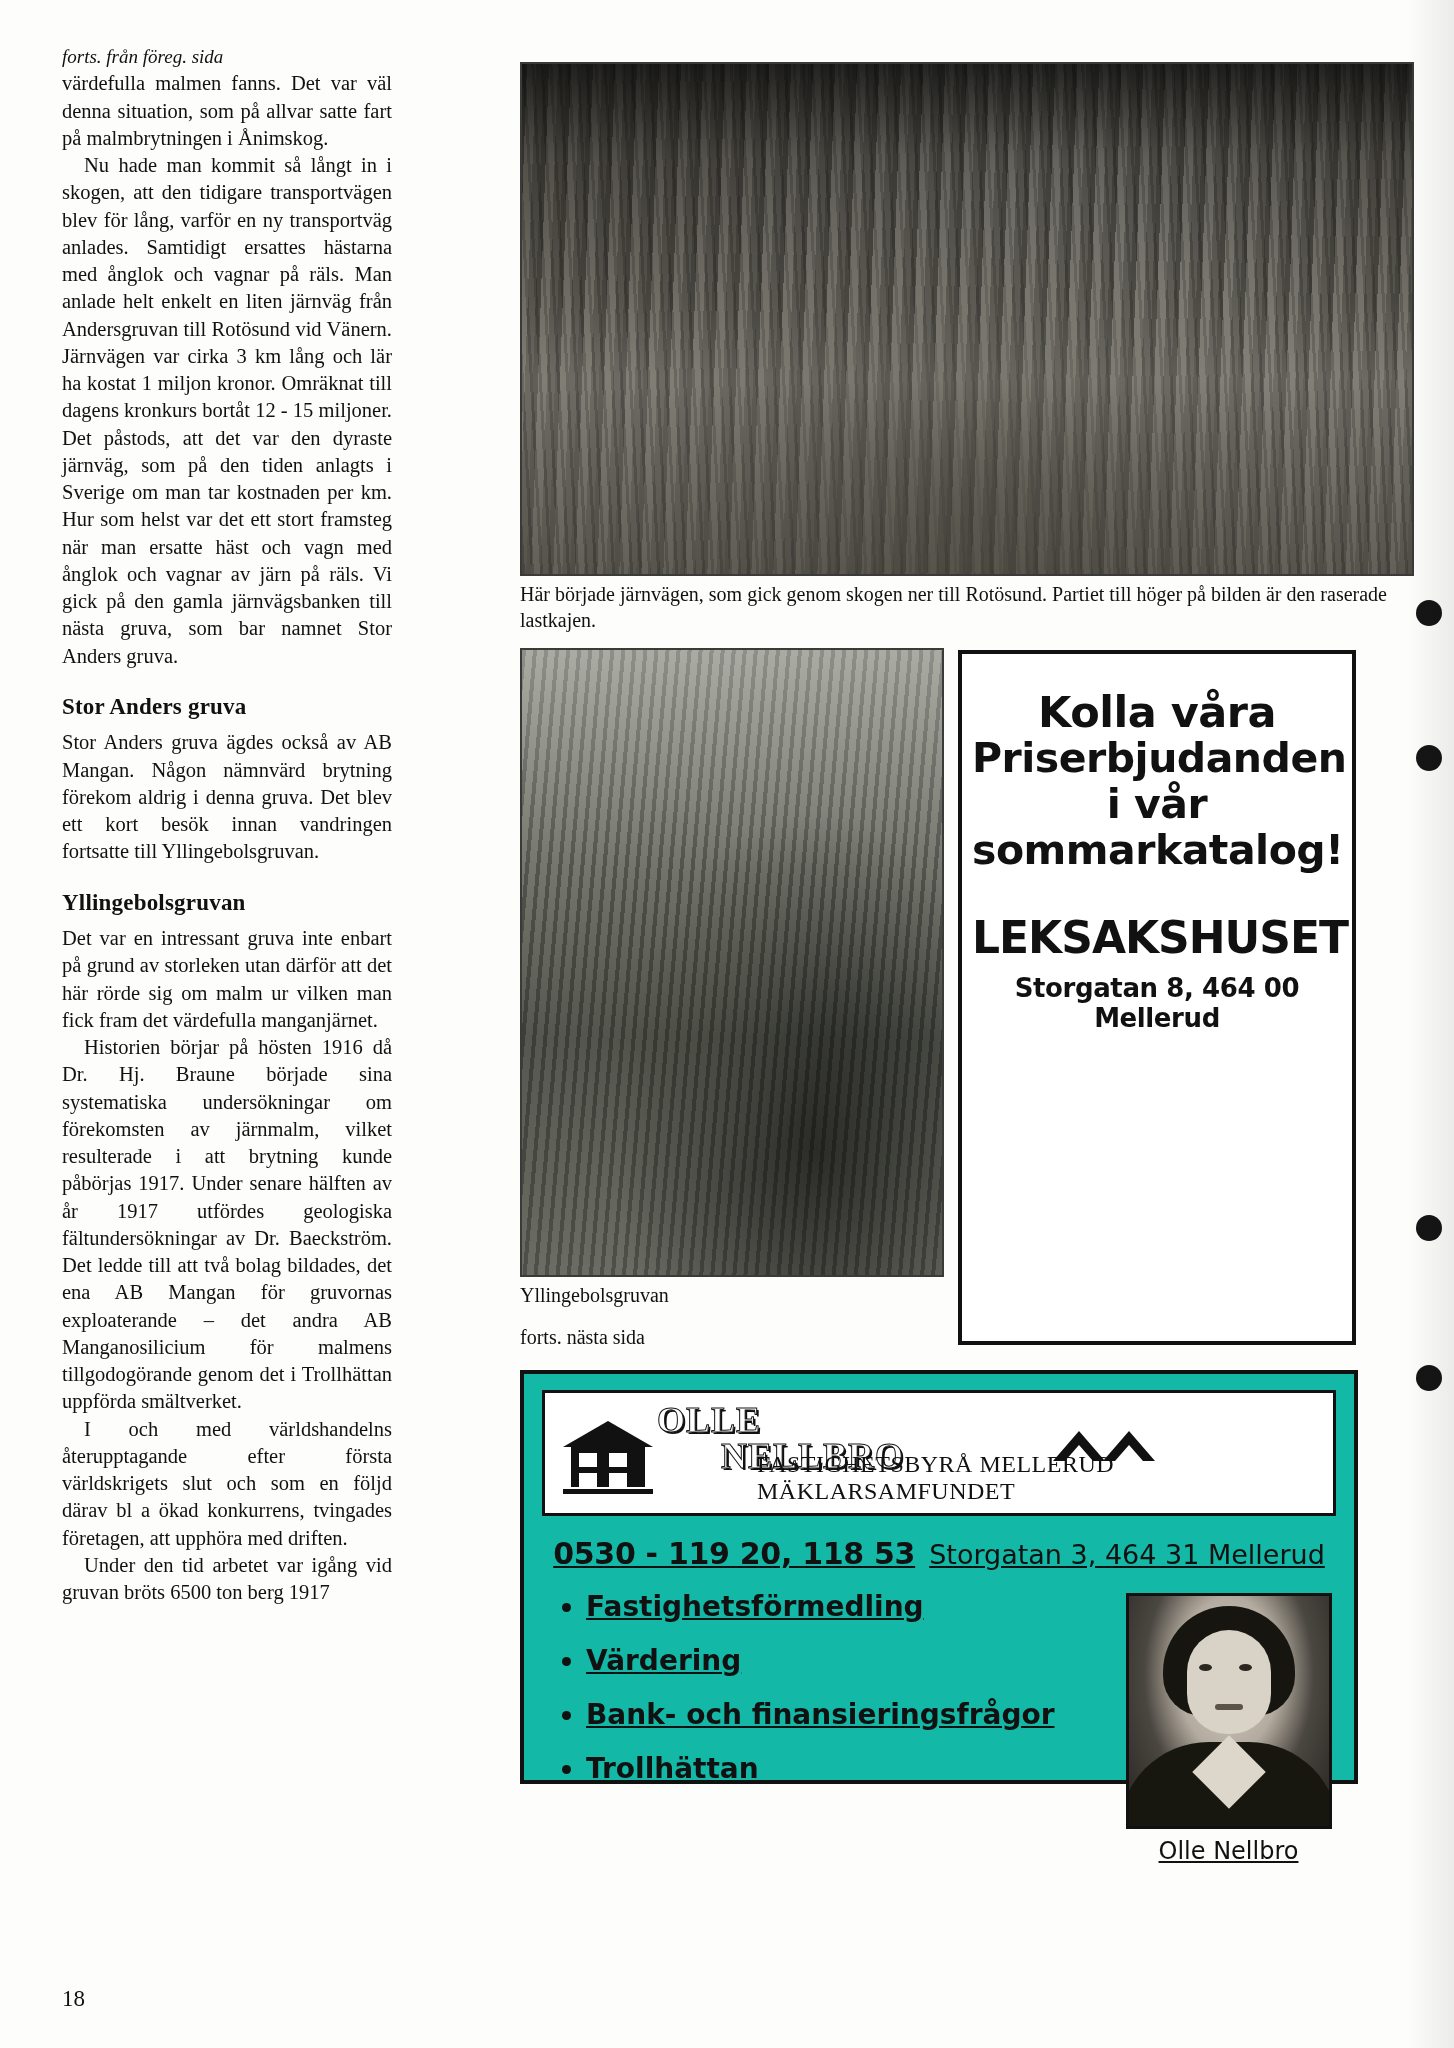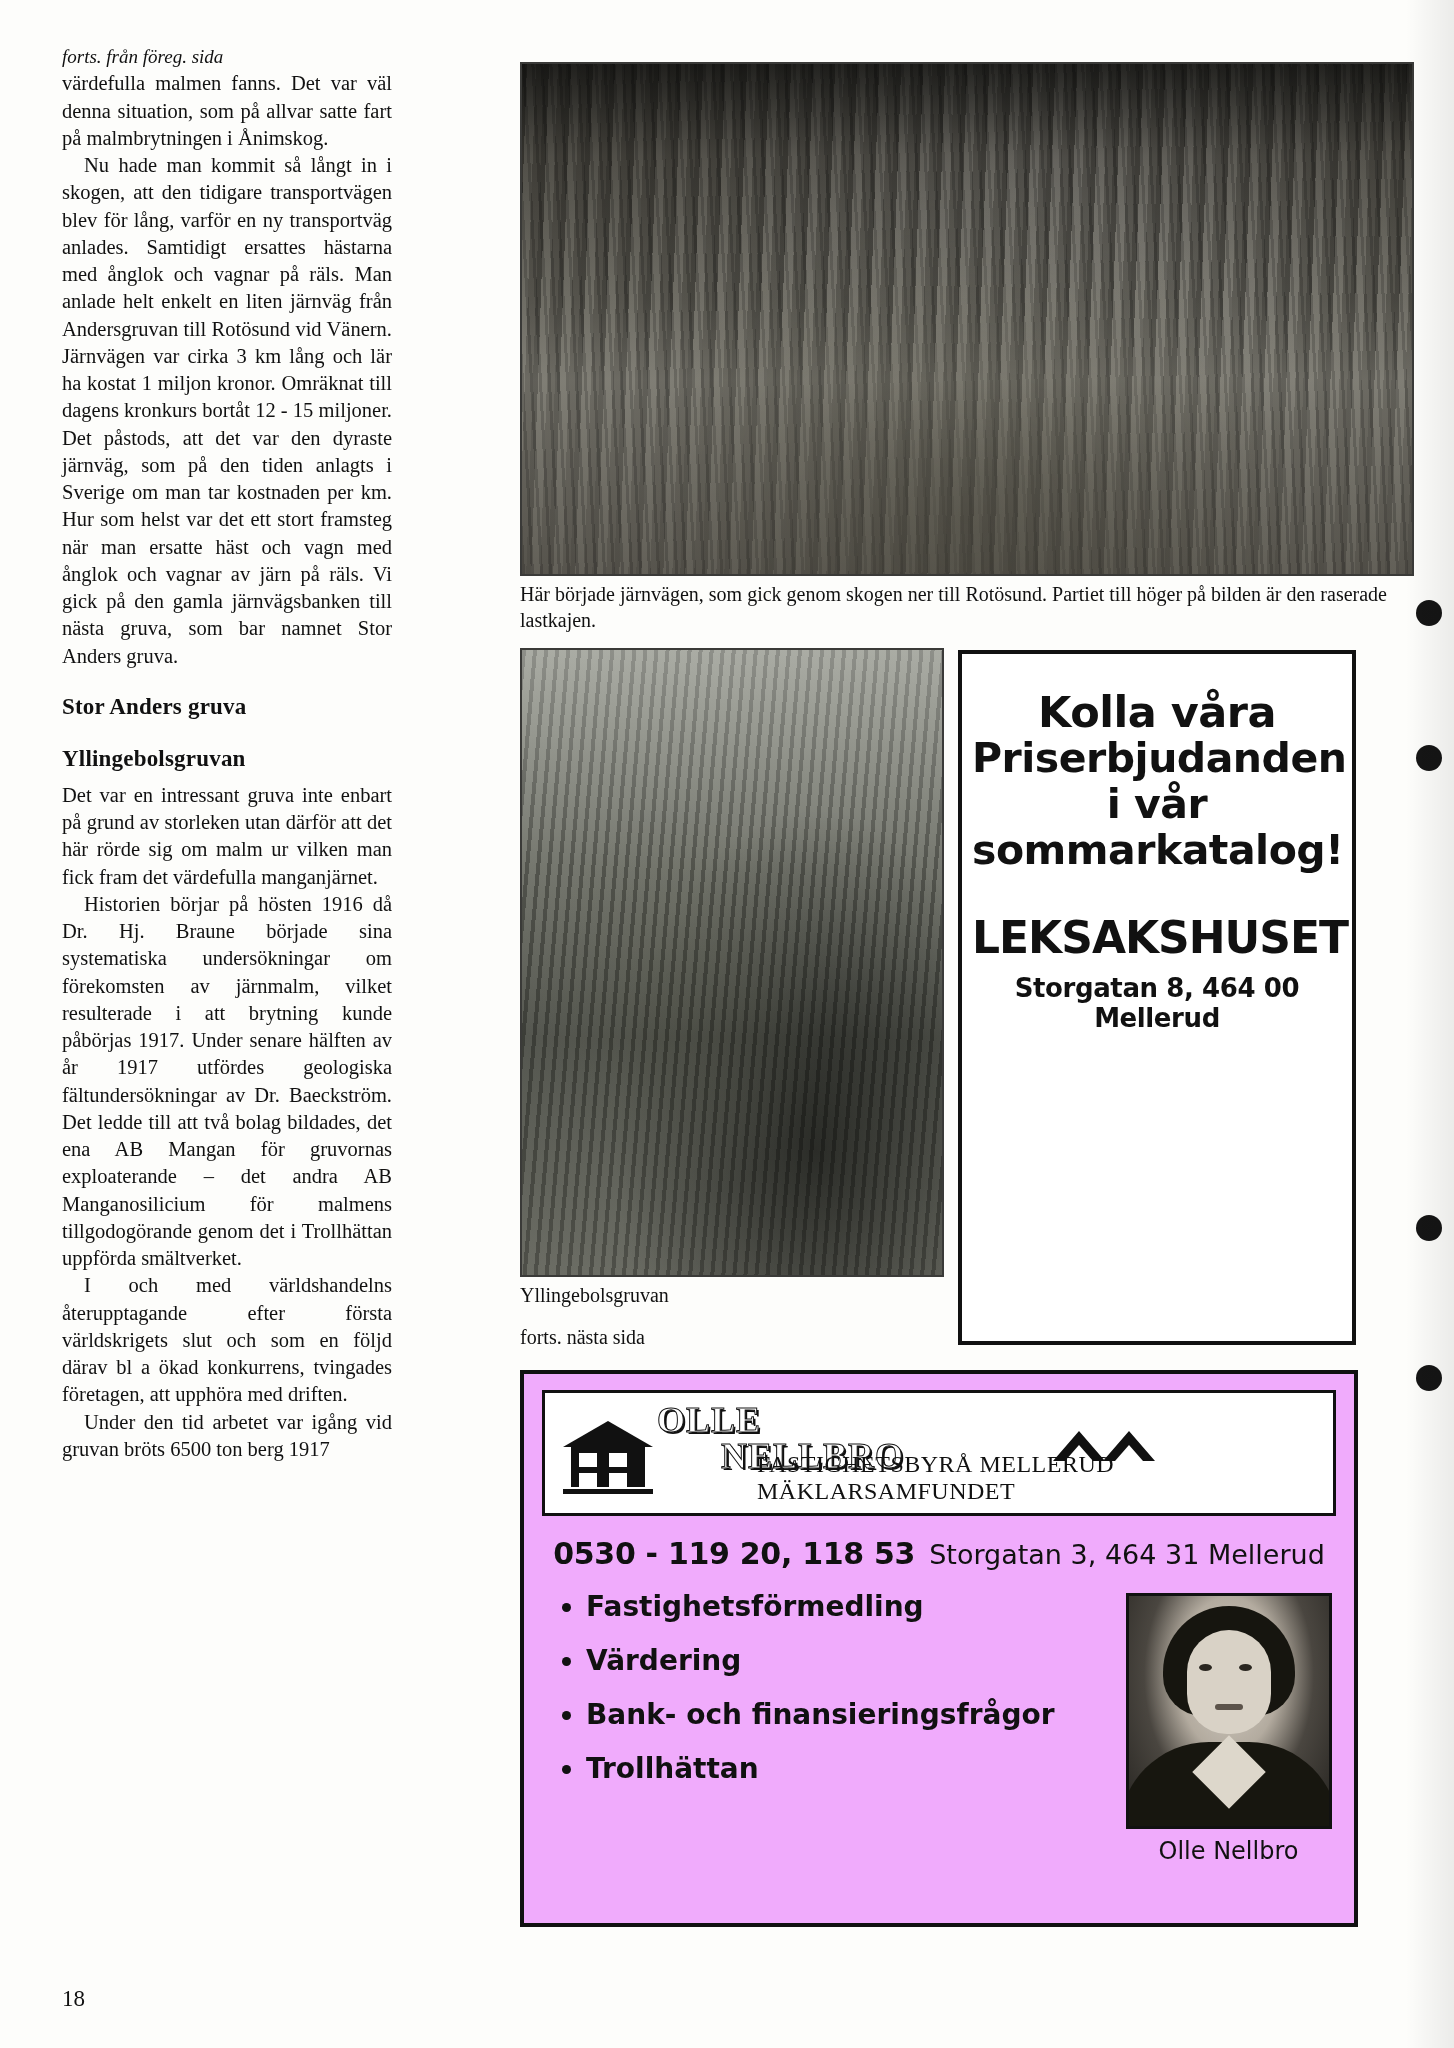--- a/index.html
+++ b/index.html
@@ -227,25 +227,26 @@
     position: absolute; right: 0px; top: 4px; width: 14px; height: 26px;
     border: 5px solid #222; border-left: none; border-radius: 0 14px 14px 0;
   }
 
   
   .ad-nell {
     position: absolute;
     left: 520px;
     top: 1370px;
     width: 838px;
-    height: 557px;
+    height: 414px;
     border: 4px solid #111;
-    background: #f0abfc;
+    background: #14b8a6;
     box-sizing: border-box;
     font-family: "DejaVu Sans", sans-serif;
+    text-decoration: underline;
   }
   .nell-logo {
     margin: 16px 18px 0 18px;
     border: 3px solid #111;
     height: 120px;
     position: relative;
     background: #fff;
     overflow: hidden;
   }
   .nell-name {
@@ -402,20 +403,21 @@
 <body>
 
 <div class="page">
 
   <div class="left-col">
     <div class="contd">forts. från föreg. sida</div>
     <p>värdefulla malmen fanns. Det var väl denna situation, som på allvar satte fart på malmbrytningen i Ånimskog.</p>
     <p class="indent">Nu hade man kommit så långt in i skogen, att den tidigare transportvägen blev för lång, varför en ny transportväg anlades. Samtidigt ersattes hästarna med ånglok och vagnar på räls. Man anlade helt enkelt en liten järnväg från Andersgruvan till Rotösund vid Vänern. Järnvägen var cirka 3 km lång och lär ha kostat 1 miljon kronor. Omräknat till dagens kronkurs bortåt 12 - 15 miljoner. Det påstods, att det var den dyraste järnväg, som på den tiden anlagts i Sverige om man tar kostnaden per km. Hur som helst var det ett stort framsteg när man ersatte häst och vagn med ånglok och vagnar av järn på räls. Vi gick på den gamla järnvägsbanken till nästa gruva, som bar namnet Stor Anders gruva.</p>
 
     <h2 class="sec">Stor Anders gruva</h2>
+    <p>Stor Anders gruva ägdes också av AB Mangan. Någon nämnvärd brytning förekom aldrig i denna gruva. Det blev ett kort besök innan vandringen fortsatte till Yllingebolsgruvan.</p>
 
     <h2 class="sec">Yllingebolsgruvan</h2>
     <p>Det var en intressant gruva inte enbart på grund av storleken utan därför att det här rörde sig om malm ur vilken man fick fram det värdefulla manganjärnet.</p>
     <p class="indent">Historien börjar på hösten 1916 då Dr. Hj. Braune började sina systematiska undersökningar om förekomsten av järnmalm, vilket resulterade i att brytning kunde påbörjas 1917. Under senare hälften av år 1917 utfördes geologiska fältundersökningar av Dr. Baeckström. Det ledde till att två bolag bildades, det ena AB Mangan för gruvornas exploaterande – det andra AB Manganosilicium för malmens tillgodogörande genom det i Trollhättan uppförda smältverket.</p>
     <p class="indent">I och med världshandelns återupptagande efter första världskrigets slut och som en följd därav bl a ökad konkurrens, tvingades företagen, att upphöra med driften.</p>
     <p class="indent">Under den tid arbetet var igång vid gruvan bröts 6500 ton berg 1917</p>
   </div>
 
   <div class="photo photo-top">
     <div class="forest"></div>

